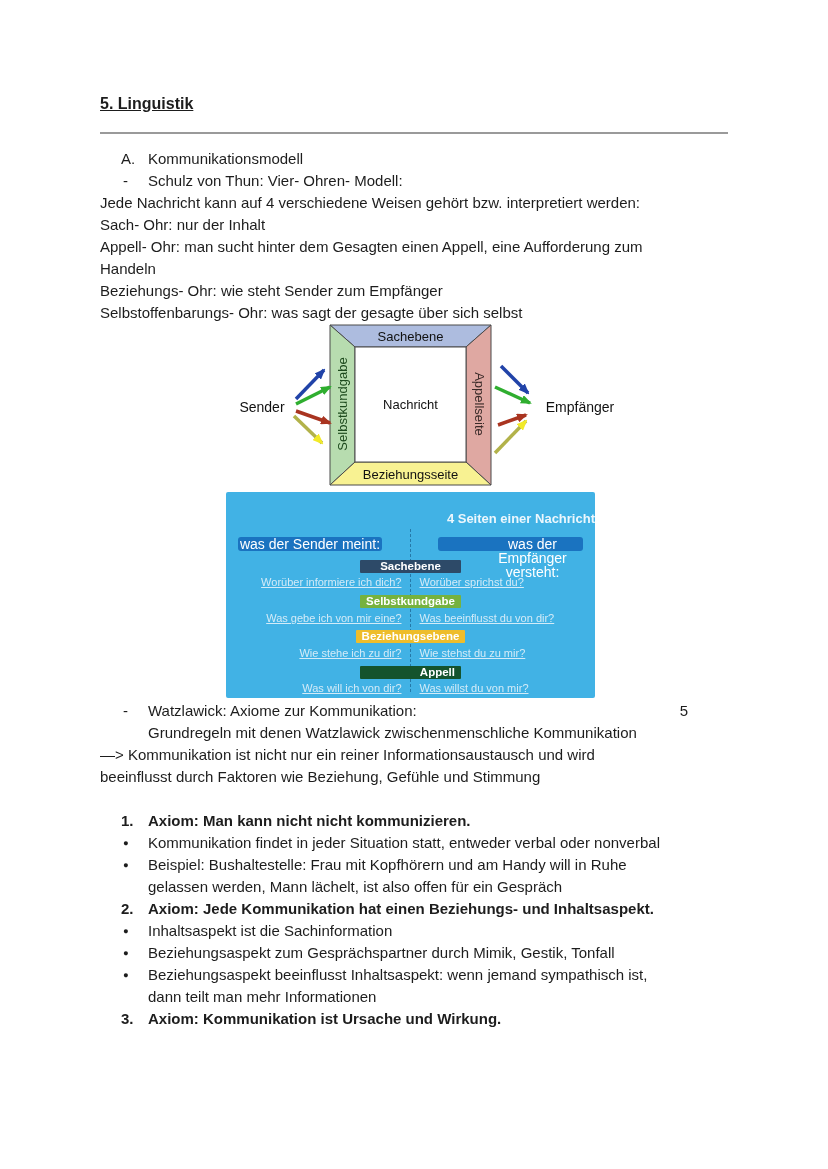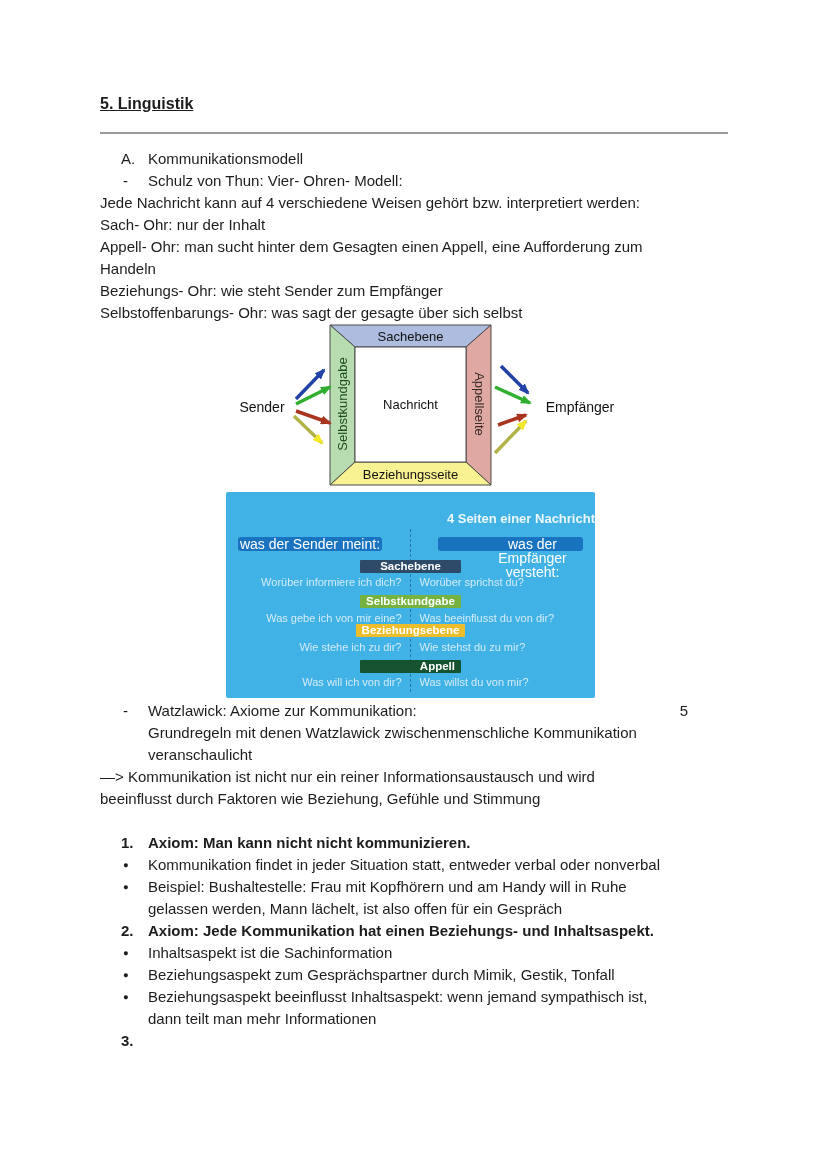--- a/index.html
+++ b/index.html
@@ -37,24 +37,24 @@
     border-radius:2px; font-size:11px; line-height:12px;
   }
   .p-title { text-align:right; padding-top:19px; line-height:16px; font-size:13px; font-weight:bold; color:#ecf7fd; }
   .center-dash { position:absolute; left:184px; top:37px; height:163px; width:0; border-left:1px dashed #2579a8; }
   .hdr-row { position:relative; height:14px; margin-top:10px; }
   .hdr-box { position:absolute; top:0; height:14px; line-height:14px; border-radius:3px; color:#fff; text-align:center; font-size:14px; }
   .hdr-left { left:12px; width:144px; }
   .hdr-right { left:212px; width:145px; }
   .band-row { position:relative; text-align:center; }
   .band { display:inline-block; min-width:101px; height:13px; line-height:13px; padding:0 6px; color:#fff; font-size:11.5px; font-weight:bold; border-radius:1px; }
-  .q-row { position:relative; display:flex; color:#d3ebf8; }
+  .q-row { position:relative; display:flex; color:#d3ebf8;text-decoration:underline; }
   .q-left { width:50%; text-align:right; padding-right:9px; }
   .q-right { width:50%; text-align:left; padding-left:9px; }
-  .mt9 { margin-top:9px; } .mt7 { margin-top:7px; } .mt6 { margin-top:0; }
+  .mt9 { margin-top:9px; } .mt7 { margin-top:7px; } .mt6 { margin-top:6px; }
   .mt4 { margin-top:4px; } .mt3 { margin-top:3px; }
 
   .watz { margin-top:2px; }
   .axioms { margin-top:22px; }
 </style>
 </head>
 <body>
 
 <div class="page">
 
@@ -163,21 +163,20 @@
       <div class="q-right">Was willst du von mir?</div>
     </div>
   </div>
 
   <div class="tline ind watz">
     <span class="marker dash">-</span>
     <span>Watzlawick: Axiome zur Kommunikation:</span>
     <span class="pagenum">5</span>
   </div>
   <div class="tline ind">Grundregeln mit denen Watzlawick zwischenmenschliche Kommunikation</div>
-  <div class="tline ind">veranschaulicht</div>
   <div class="tline">—&gt; Kommunikation ist nicht nur ein reiner Informationsaustausch und wird</div>
   <div class="tline">beeinflusst durch Faktoren wie Beziehung, Gefühle und Stimmung</div>
 
   <div class="axioms">
     <div class="tline ind bold">
       <span class="marker">1.</span>
       <span>Axiom: Man kann nicht nicht kommunizieren.</span>
     </div>
     <div class="tline ind">
       <span class="marker bullet">●</span>
@@ -200,16 +199,17 @@
       <span class="marker bullet">●</span>
       <span>Beziehungsaspekt zum Gesprächspartner durch Mimik, Gestik, Tonfall</span>
     </div>
     <div class="tline ind">
       <span class="marker bullet">●</span>
       <div>Beziehungsaspekt beeinflusst Inhaltsaspekt: wenn jemand sympathisch ist,</div>
       <div>dann teilt man mehr Informationen</div>
     </div>
     <div class="tline ind bold">
       <span class="marker">3.</span>
+      <span>Axiom: Kommunikation ist Ursache und Wirkung.</span>
     </div>
   </div>
 
 </div>
 
 </body></html>

